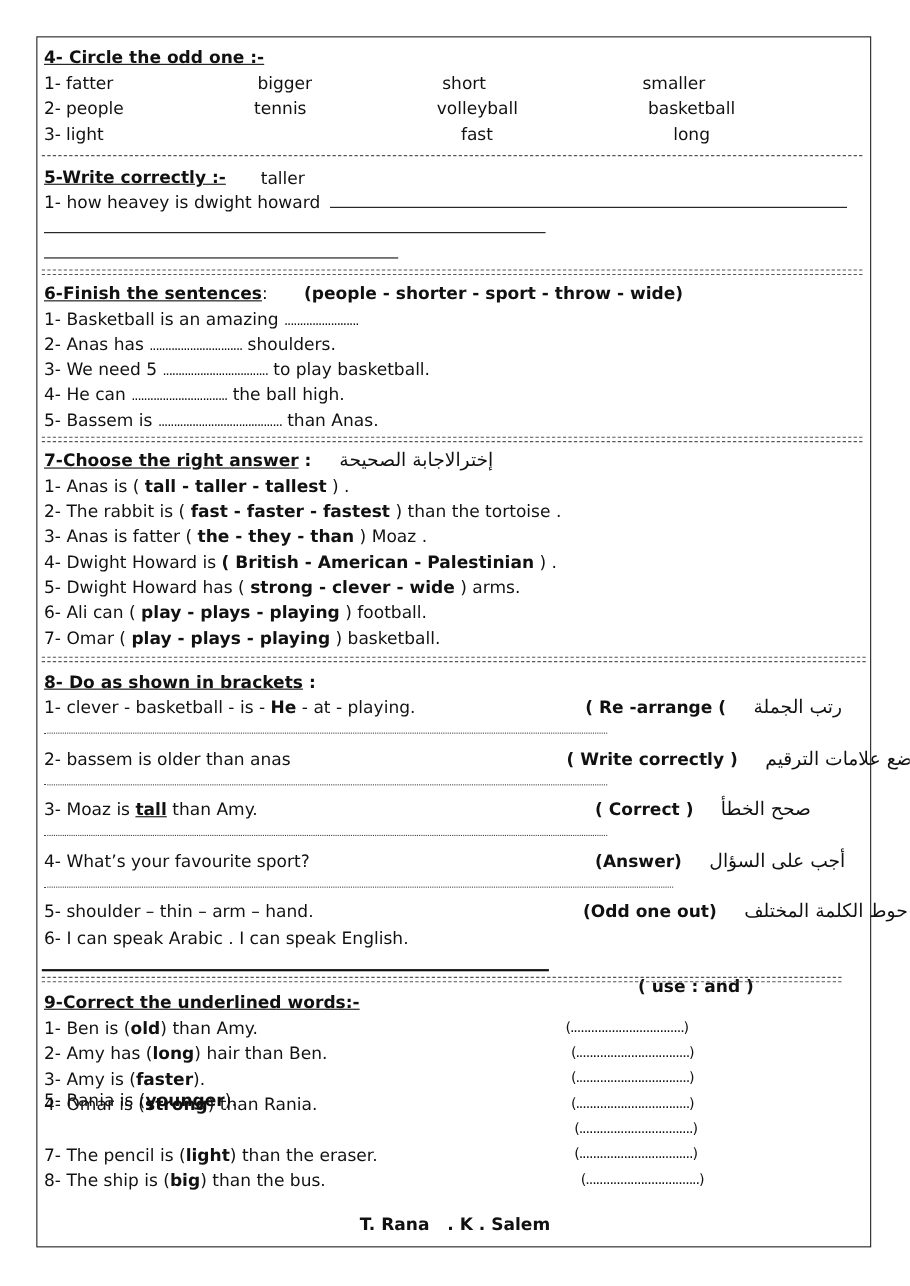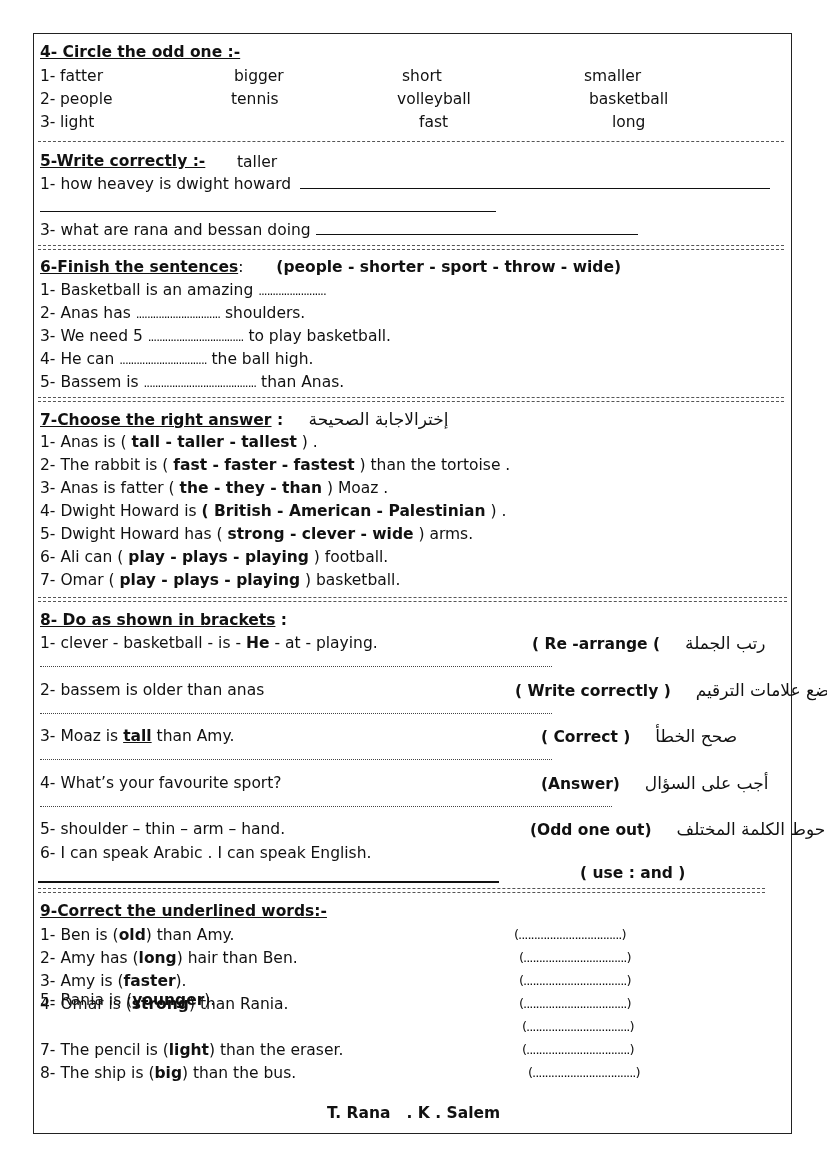--- a/index.html
+++ b/index.html
@@ -52,21 +52,20 @@
 
 <div class="ln hd" style="left:40px;top:151px;">5-Write correctly :-</div>
 <div class="ln" style="left:40px;top:174px;">
   <span>1- how heavey is dwight howard</span>
   <span class="blank" style="width:470px;margin-left:4px;"></span>
 </div>
 <div class="ln" style="left:40px;top:197px;">
   <span class="blank" style="width:456px;"></span>
 </div>
 <div class="ln" style="left:40px;top:220px;">
-  <span>3- what are rana and bessan doing</span>
   <span class="blank" style="width:322px;"></span>
 </div>
 
 <div class="rule-dbl" style="top:245px;width:746px;"></div>
 
 <div class="ln" style="left:40px;top:257px;">
   <span class="hd">6-Finish the sentences</span><span>:</span>
   <span class="b" style="margin-left:28px;">(people - shorter - sport - throw - wide)</span>
 </div>
 <div class="ln" style="left:40px;top:280px;">
@@ -186,21 +185,21 @@
   <span>5- shoulder – thin – arm – hand.</span>
 </div>
 <div class="ln" style="left:530px;top:819px;">
   <span class="b">(Odd one out)</span>
   <span class="ar">حوط الكلمة المختلف</span>
 </div>
 
 <div class="ln" style="left:40px;top:843px;">
   <span>6- I can speak Arabic . I can speak English.</span>
 </div>
-<div class="ln" style="left:580px;top:863px;">
+<div class="ln" style="left:580px;top:887px;">
   <span class="b">( use : and )</span>
 </div>
 <div class="solid" style="left:38px;top:881px;width:461px;"></div>
 
 <div class="rule-dbl" style="top:888px;width:727px;"></div>
 
 <div class="ln hd" style="left:40px;top:901px;">9-Correct the underlined words:-</div>
 
 <div class="ln" style="left:40px;top:925px;">
   <span>1- Ben is (</span><span class="b">old</span><span>) than Amy.</span>

